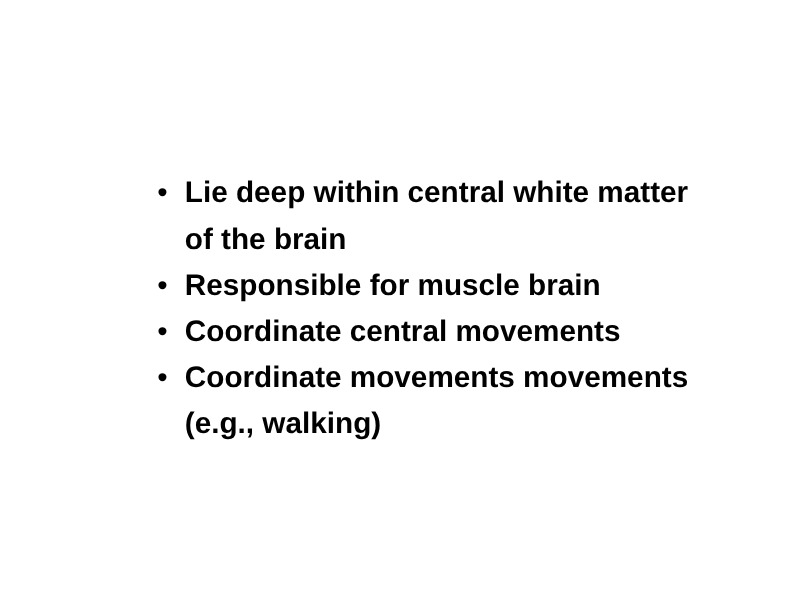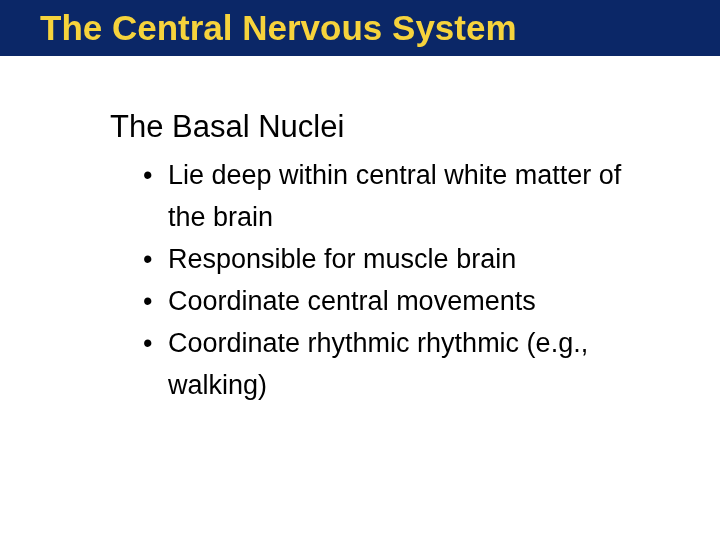--- a/index.html
+++ b/index.html
@@ -79,49 +79,46 @@
   .bullet-marker {
     position: absolute;
     left: 3px;
     top: 0;
     font-size: 27px;
     line-height: 42px;
     color: #000000;
   }
   .bullet-text {
     display: block;
+    font-weight: bold;
   }
 </style>
 </head>
 <body>
 
 <div class="slide">
 
-  <div class="title-bar">
-    <div class="slide-title">The Central Nervous System</div>
-  </div>
 
   <div class="body-area">
 
-    <div class="subheading">The Basal Nuclei</div>
 
     <ul class="bullet-list">
       <li class="bullet-item">
         <span class="bullet-marker">•</span>
         <span class="bullet-text">Lie deep within central white matter of the brain</span>
       </li>
       <li class="bullet-item">
         <span class="bullet-marker">•</span>
         <span class="bullet-text">Responsible for muscle brain</span>
       </li>
       <li class="bullet-item">
         <span class="bullet-marker">•</span>
         <span class="bullet-text">Coordinate central movements</span>
       </li>
       <li class="bullet-item">
         <span class="bullet-marker">•</span>
-        <span class="bullet-text">Coordinate rhythmic rhythmic (e.g., walking)</span>
+        <span class="bullet-text">Coordinate movements movements (e.g., walking)</span>
       </li>
     </ul>
 
   </div>
 
 </div>
 
 </body></html>

